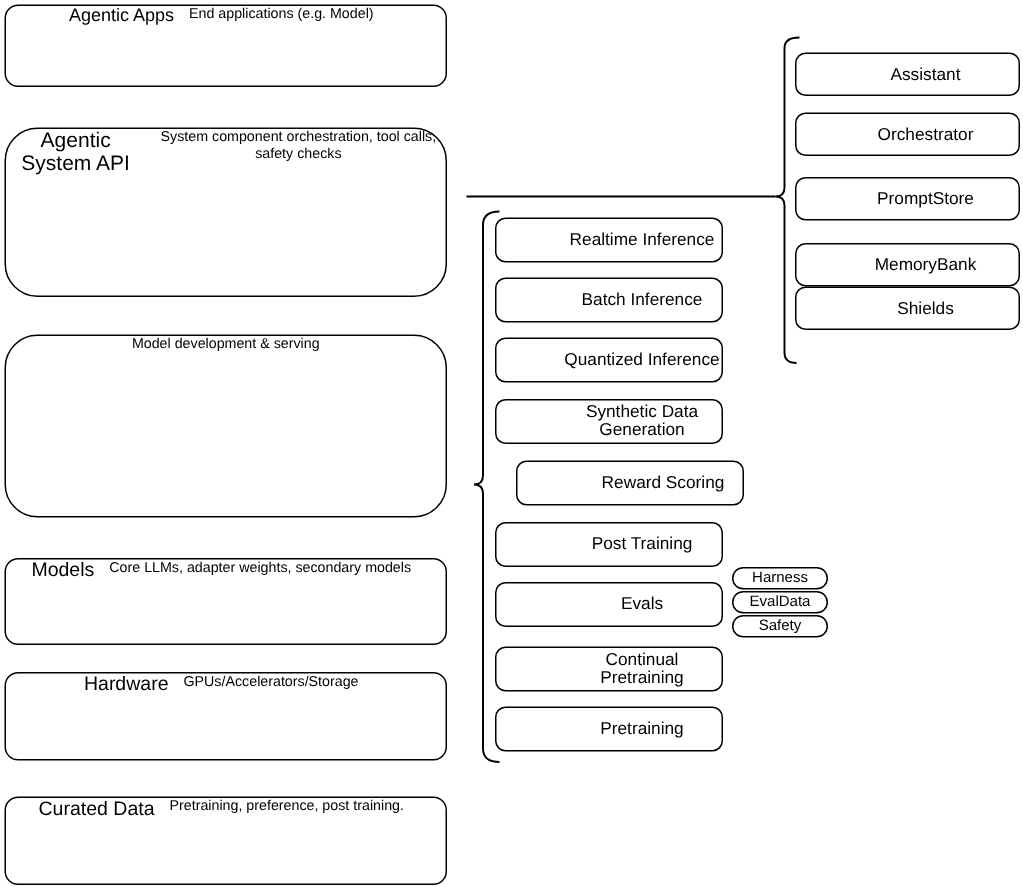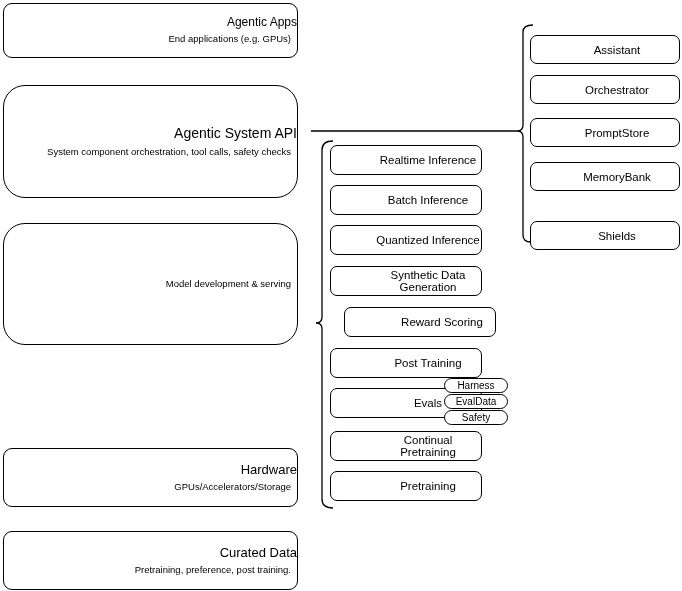--- a/index.html
+++ b/index.html
@@ -2,72 +2,76 @@
 <html><head>
 <meta charset="utf-8">
 <style>
   html,body{margin:0;padding:0;background:#ffffff;}
   body{font-family:"Liberation Sans", sans-serif; color:#000;}
   .canvas{position:relative;width:682px;height:591px;background:#fff;overflow:hidden;}
 
   .layer-box{
     position:absolute;left:3px;width:295px;
     border:1.3px solid #000;background:#fff;
-    display:flex;flex-direction:column;align-items:flex-end;justify-content:center;
+    display:flex;flex-direction:row;align-items:flex-start;justify-content:center;
     text-align:center;box-sizing:border-box;gap:4px;
   }
   .layer-title{font-size:13px;line-height:1.1;}
   .layer-sub{font-size:9.5px;line-height:1.2;padding:0 6px;}
 
   .mid-box{
     position:absolute;left:330px;width:152px;height:30px;
     border:1.3px solid #000;border-radius:7px;background:#fff;
     display:flex;align-items:center;justify-content:center;
     font-size:11.5px;box-sizing:border-box;text-align:center;padding-left:44px;
   }
   .right-box{
     position:absolute;left:530px;width:150px;height:29px;
     border:1.3px solid #000;border-radius:7px;background:#fff;
     display:flex;align-items:center;justify-content:center;
     font-size:11.5px;box-sizing:border-box;text-align:center;padding-left:24px;
   }
   .tag-oval{
-    position:absolute;left:444px;width:64px;height:15px;
+    position:absolute;left:488px;width:64px;height:15px;
     border:1.2px solid #000;border-radius:8px;background:#fff;
     display:flex;align-items:center;justify-content:center;
     font-size:10px;box-sizing:border-box;z-index:5;text-align:center;
   }
   svg.overlay{position:absolute;left:0;top:0;z-index:1;}
   .layer-box,.mid-box,.right-box{z-index:2;}
 </style>
 </head>
 <body>
 
 <div class="canvas">
 
   <svg class="overlay" width="682" height="591" viewBox="0 0 682 591">
     <line x1="311" y1="131" x2="517" y2="131" stroke="#000" stroke-width="1.3"></line>
     <path d="M533 25 Q523 25 523 32 L523 125 Q523 131 517 131 Q523 131 523 137 L523 235 Q523 242 531 242" fill="none" stroke="#000" stroke-width="1.3"></path>
     <path d="M333 141 Q322 141 322 150 L322 317 Q322 323 316 323 Q322 323 322 329 L322 499 Q322 508 333 508" fill="none" stroke="#000" stroke-width="1.3"></path>
   </svg>
 
   <div class="layer-box" style="top:3px;height:55px;border-radius:9px;">
     <div class="layer-title" style="font-size:12px;">Agentic Apps</div>
-    <div class="layer-sub">End applications (e.g. GPUs)</div>
+    <div class="layer-sub">End applications (e.g. Model)</div>
   </div>
 
   <div class="layer-box" style="top:85px;height:113px;border-radius:22px;">
     <div class="layer-title" style="font-size:14px;">Agentic System API</div>
     <div class="layer-sub">System component orchestration, tool calls, safety checks</div>
   </div>
 
   <div class="layer-box" style="top:223px;height:122px;border-radius:22px;">
     <div class="layer-sub">Model development &amp; serving</div>
   </div>
 
+  <div class="layer-box" style="top:372px;height:58px;border-radius:9px;">
+    <div class="layer-title">Models</div>
+    <div class="layer-sub">Core LLMs, adapter weights, secondary models</div>
+  </div>
 
   <div class="layer-box" style="top:448px;height:59px;border-radius:9px;">
     <div class="layer-title">Hardware</div>
     <div class="layer-sub">GPUs/Accelerators/Storage</div>
   </div>
 
   <div class="layer-box" style="top:531px;height:59px;border-radius:9px;">
     <div class="layer-title">Curated Data</div>
     <div class="layer-sub">Pretraining, preference, post training.</div>
   </div>
@@ -115,17 +119,17 @@
   </div>
   <div class="right-box" style="top:75px;">
     <span>Orchestrator</span>
   </div>
   <div class="right-box" style="top:118px;">
     <span>PromptStore</span>
   </div>
   <div class="right-box" style="top:162px;">
     <span>MemoryBank</span>
   </div>
-  <div class="right-box" style="top:221px;">
+  <div class="right-box" style="top:191px;">
     <span>Shields</span>
   </div>
 
 </div>
 
 </body></html>

